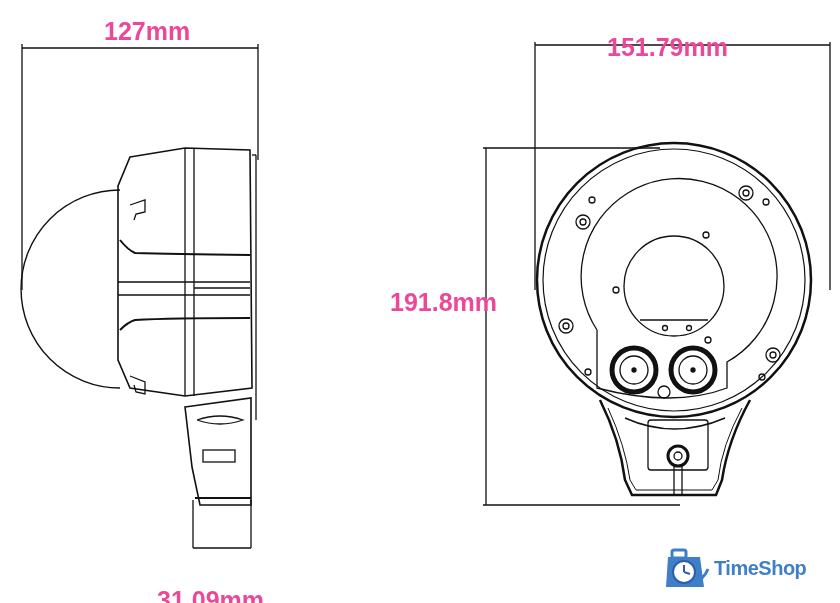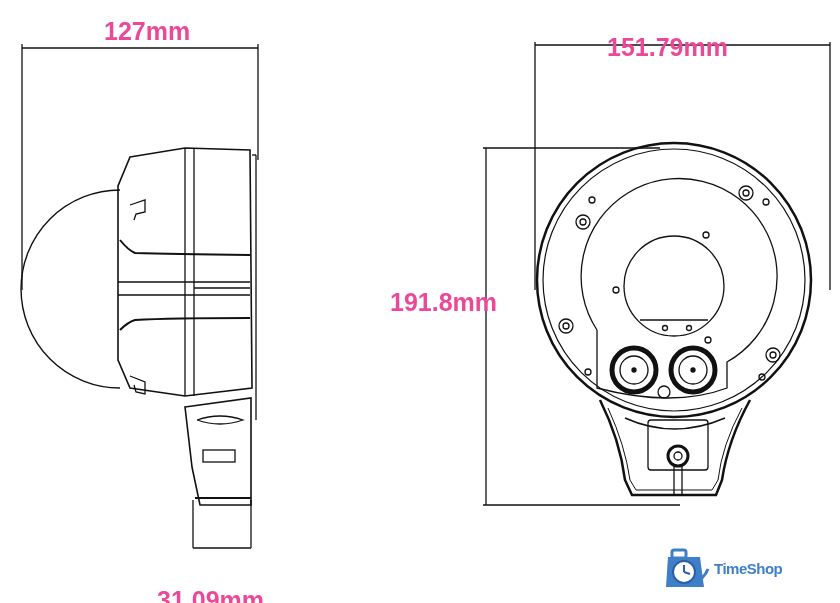--- a/index.html
+++ b/index.html
@@ -1,20 +1,20 @@
 <!DOCTYPE html>
 <html><head>
 <meta charset="utf-8">
 <style>
   html,body{margin:0;padding:0;background:#fff;}
   body{width:840px;height:603px;position:relative;overflow:hidden;font-family:"Liberation Sans",sans-serif;}
   .label{position:absolute;font-weight:bold;font-size:25px;color:#ec4899;white-space:nowrap;line-height:1;}
   svg{position:absolute;left:0;top:0;}
   .logo{position:absolute;left:664px;top:547px;display:flex;align-items:center;gap:4px;}
-  .logo-text{font-size:15px;font-weight:bold;color:#3f7fc8;letter-spacing:-0.5px;}
+  .logo-text{font-size:20px;font-weight:bold;color:#3f7fc8;letter-spacing:-0.5px;}
 </style>
 </head>
 <body>
 
 <svg width="840" height="603" viewBox="0 0 840 603">
   <g stroke="#111" fill="none" stroke-width="1.3">
 
     <g>
       <line x1="22" y1="48" x2="258" y2="48"></line>
       <line x1="22" y1="44" x2="22" y2="290"></line>

